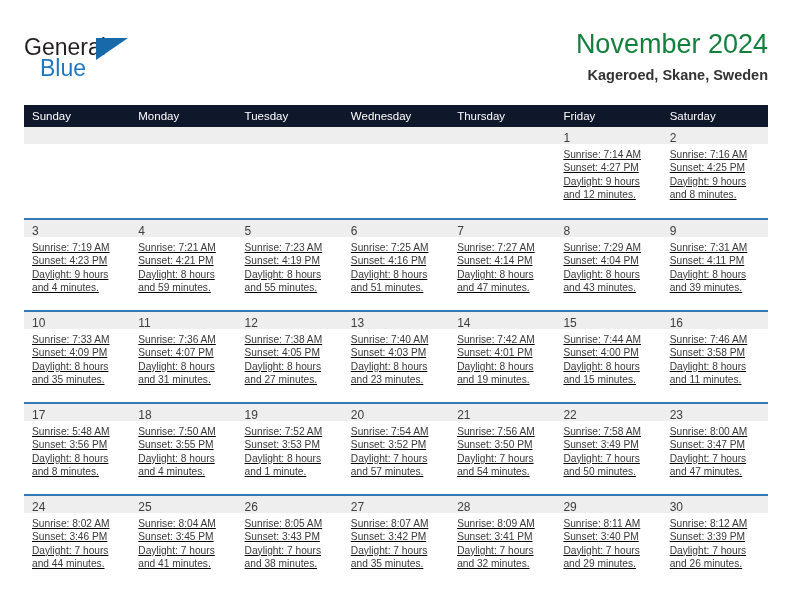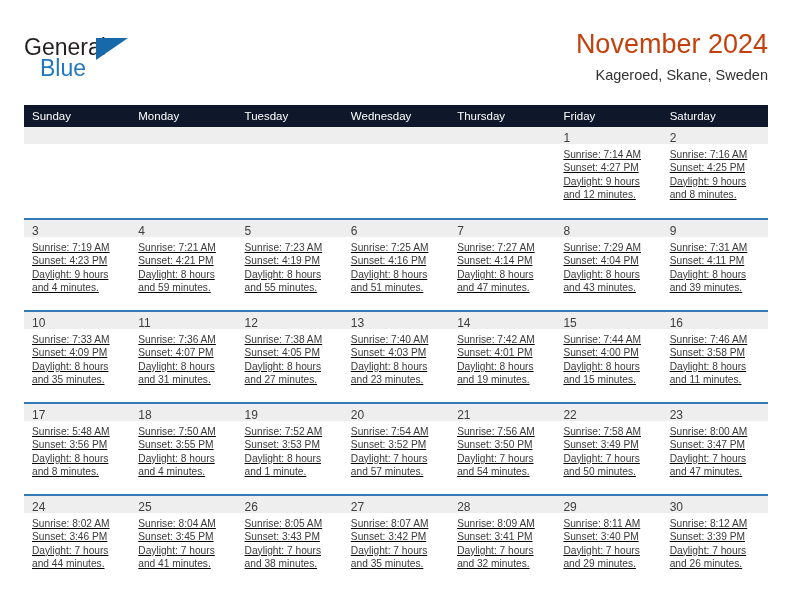--- a/index.html
+++ b/index.html
@@ -65,29 +65,29 @@
   }
 
   .title-wrap {
     position: absolute;
     right: 0;
     top: 0;
     text-align: right;
   }
   .cal-title {
     font-size: 27px;
-    color: #c2410c;
+    color: #15803d;
     font-weight: 400;
     line-height: 33px;
     white-space: nowrap;
   }
   .cal-subtitle {
     font-size: 14.5px;
     color: #333333;
-    font-weight: 400;
+    font-weight: 700;
     line-height: 20px;
     margin-top: 4px;
     white-space: nowrap;
   }
 
   
   .calendar {
     position: absolute;
     left: 24px;
     top: 105px;

